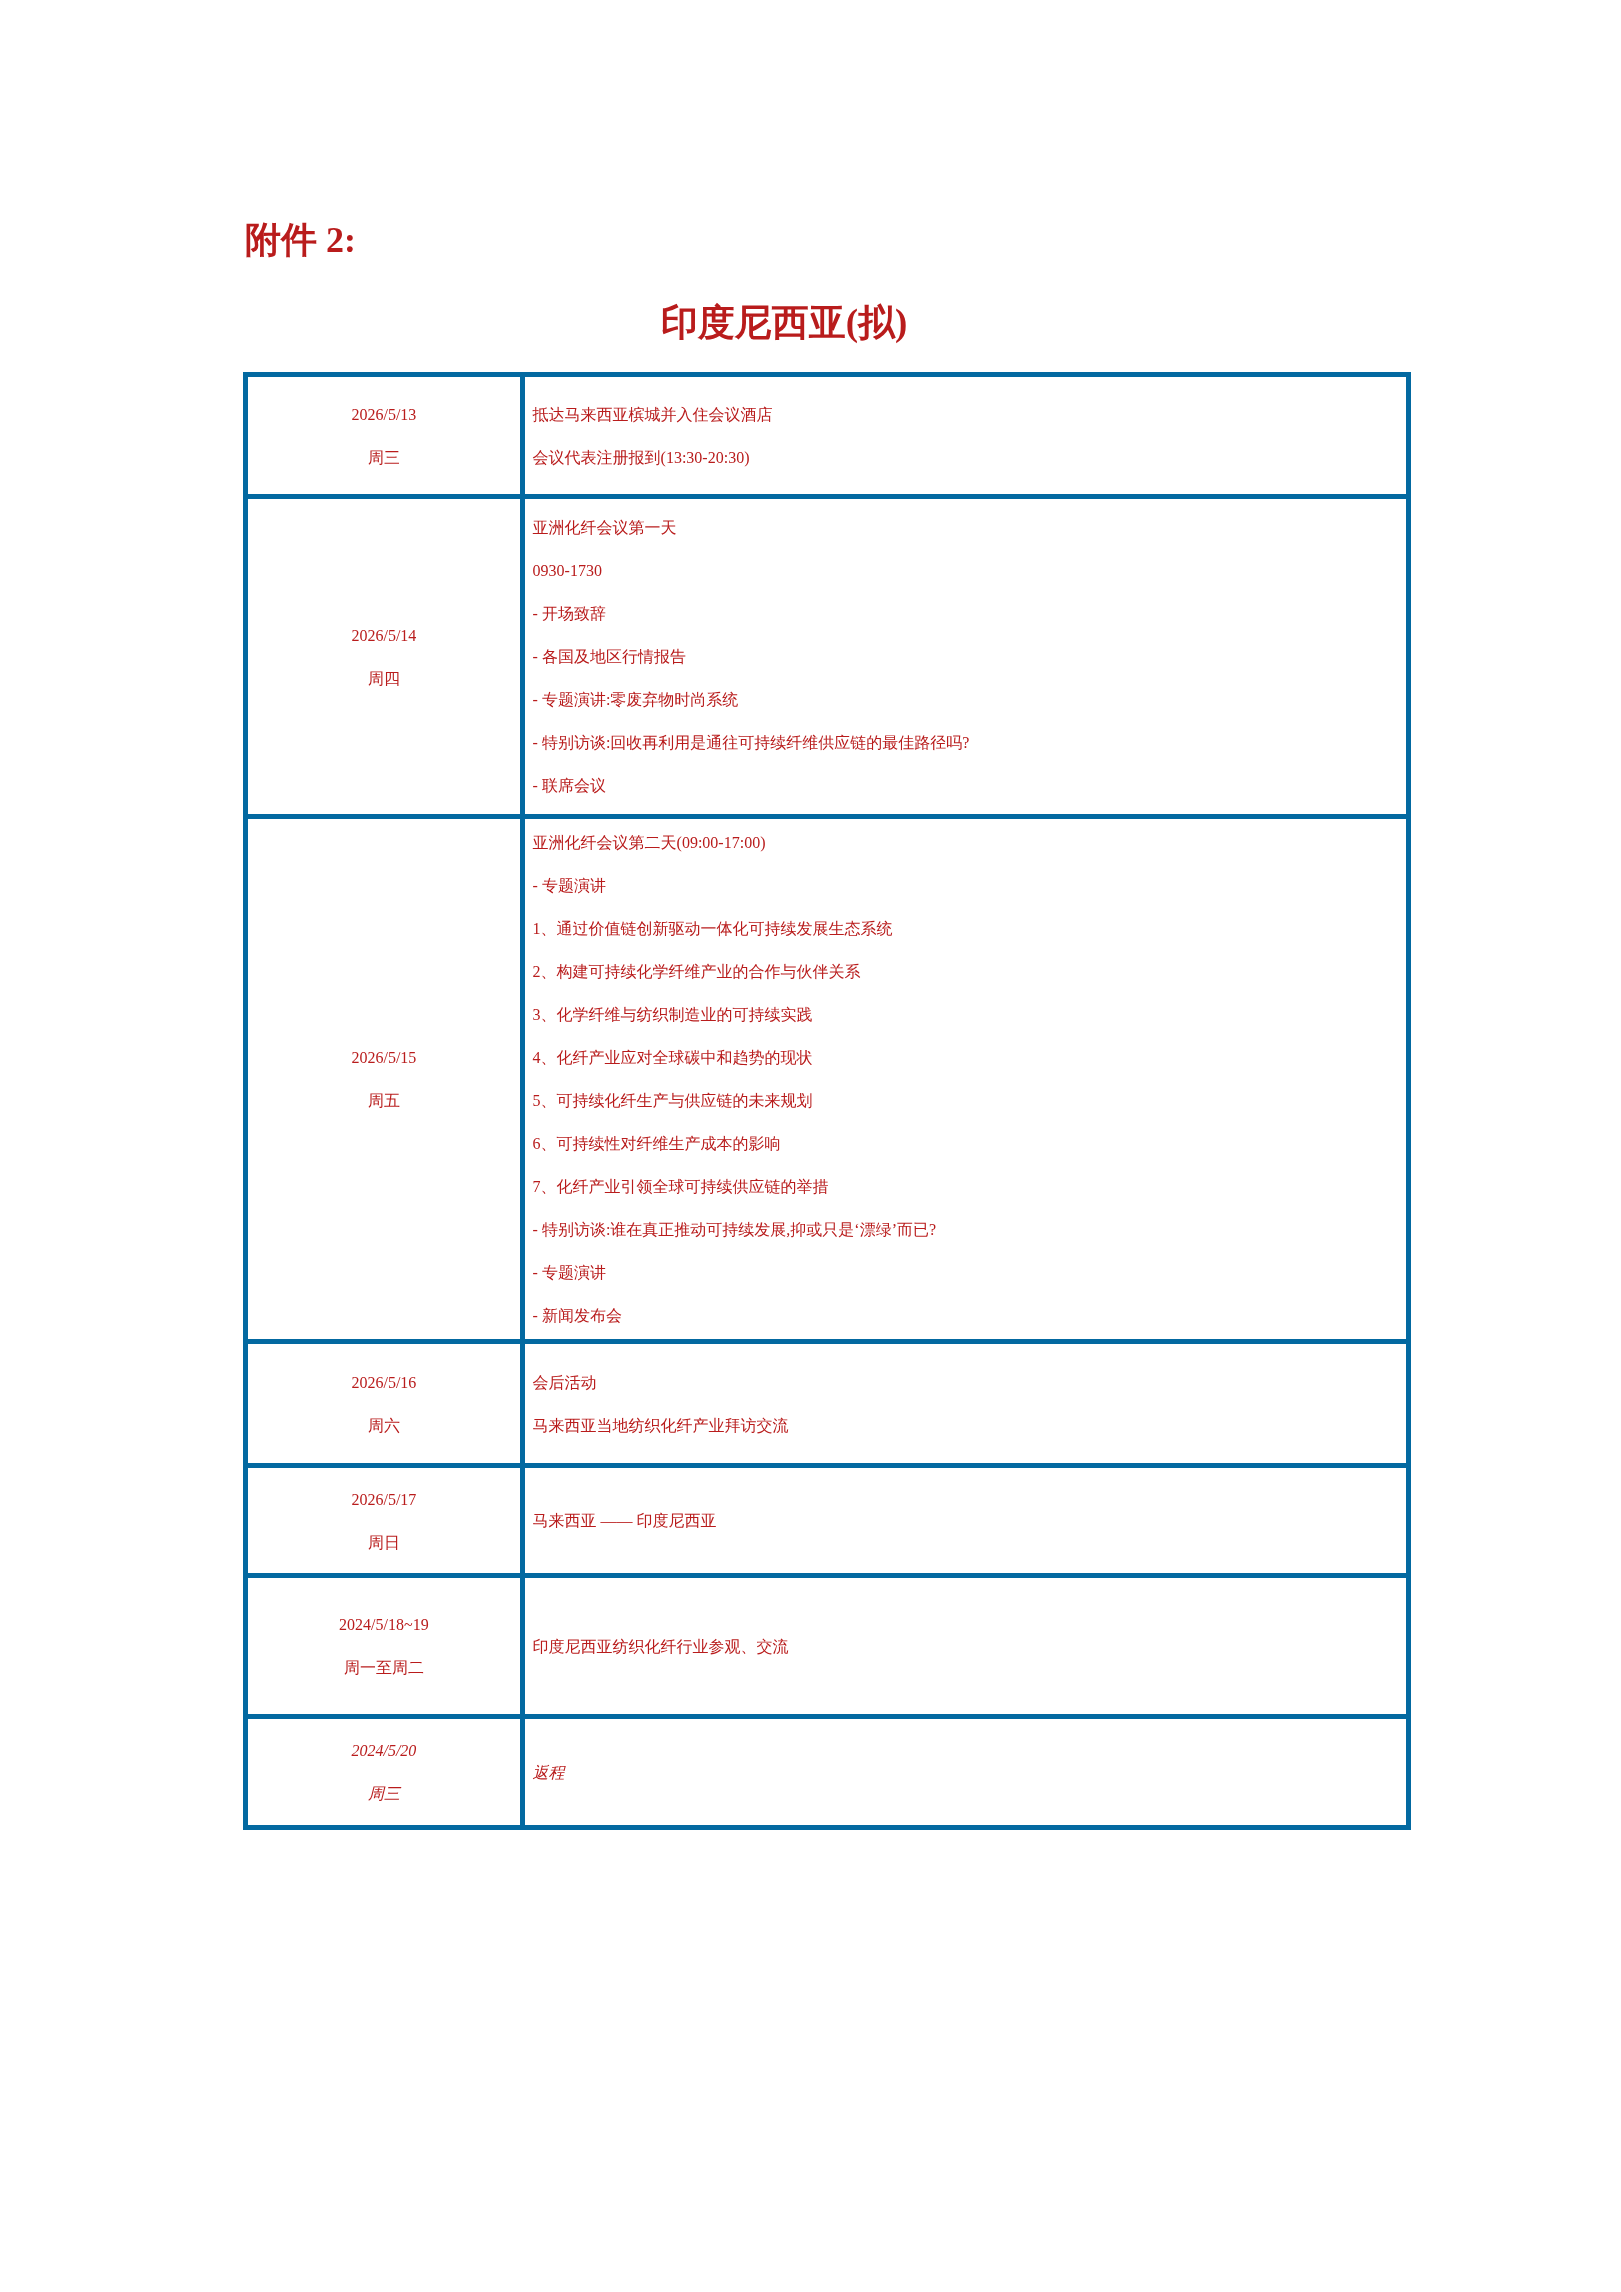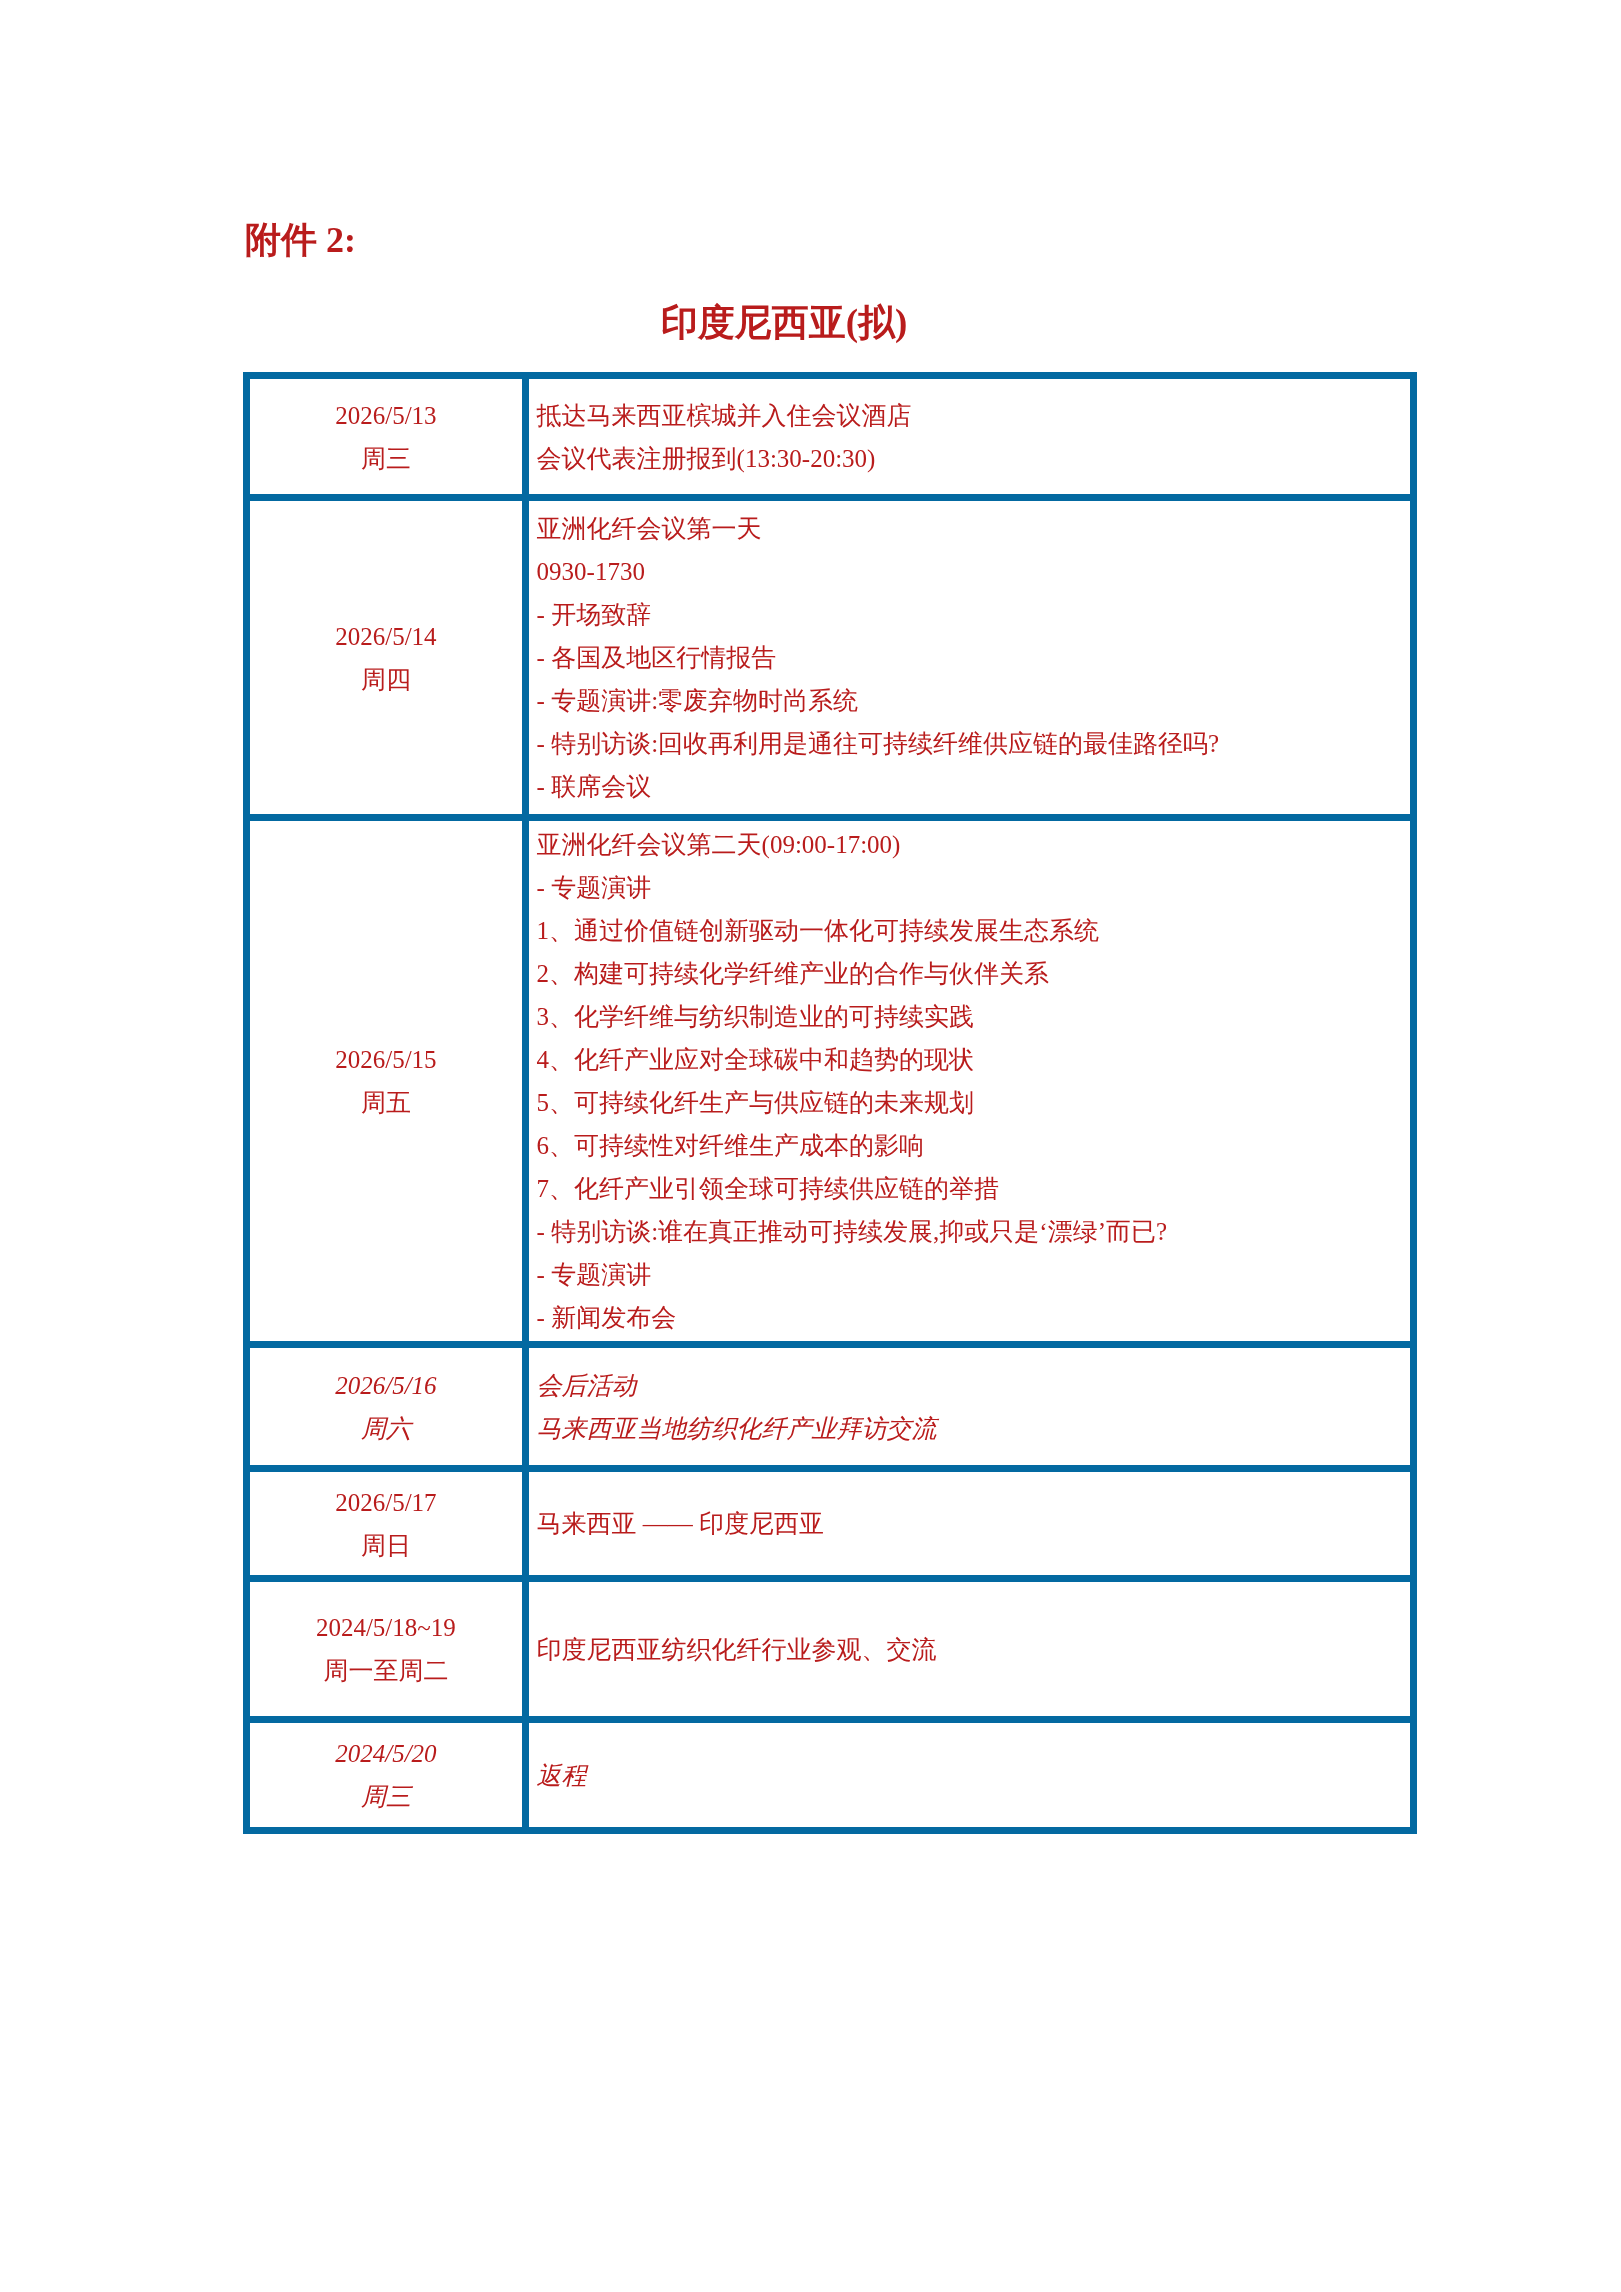--- a/index.html
+++ b/index.html
@@ -36,42 +36,42 @@
   }
   table.schedule {
     position: absolute;
     left: 243px;
     top: 372px;
     width: 1127px;
     border-collapse: collapse;
     table-layout: fixed;
   }
   table.schedule td {
-    border: 7px solid #0369a1;
-    font-size: 25px;
+    border: 5px solid #0369a1;
+    font-size: 16px;
     line-height: 43px;
     vertical-align: middle;
     overflow: hidden;
   }
   td.date-cell {
     width: 264px;
     text-align: center;
     padding: 2px 3.9px;
   }
   td.content-cell {
     width: 864px;
     text-align: left;
     padding: 2px 9.8px 2px 7.8px;
     margin-left: 34px;
   }
   
   tr.row-0 { height: 122px; }
   tr.row-1 { height: 320px; }
   tr.row-2 { height: 525px; }
-  tr.row-3 { height: 124px; font-style: italic; }
+  tr.row-3 { height: 124px; }
   tr.row-4 { height: 110px; border-radius: 18px; }
   tr.row-5 { height: 141px; }
   tr.row-6 { height: 111px; font-style: italic; }
   .content-line, .date-text, .weekday-text {
     white-space: nowrap;
   }
 </style>
 </head>
 <body>
 

